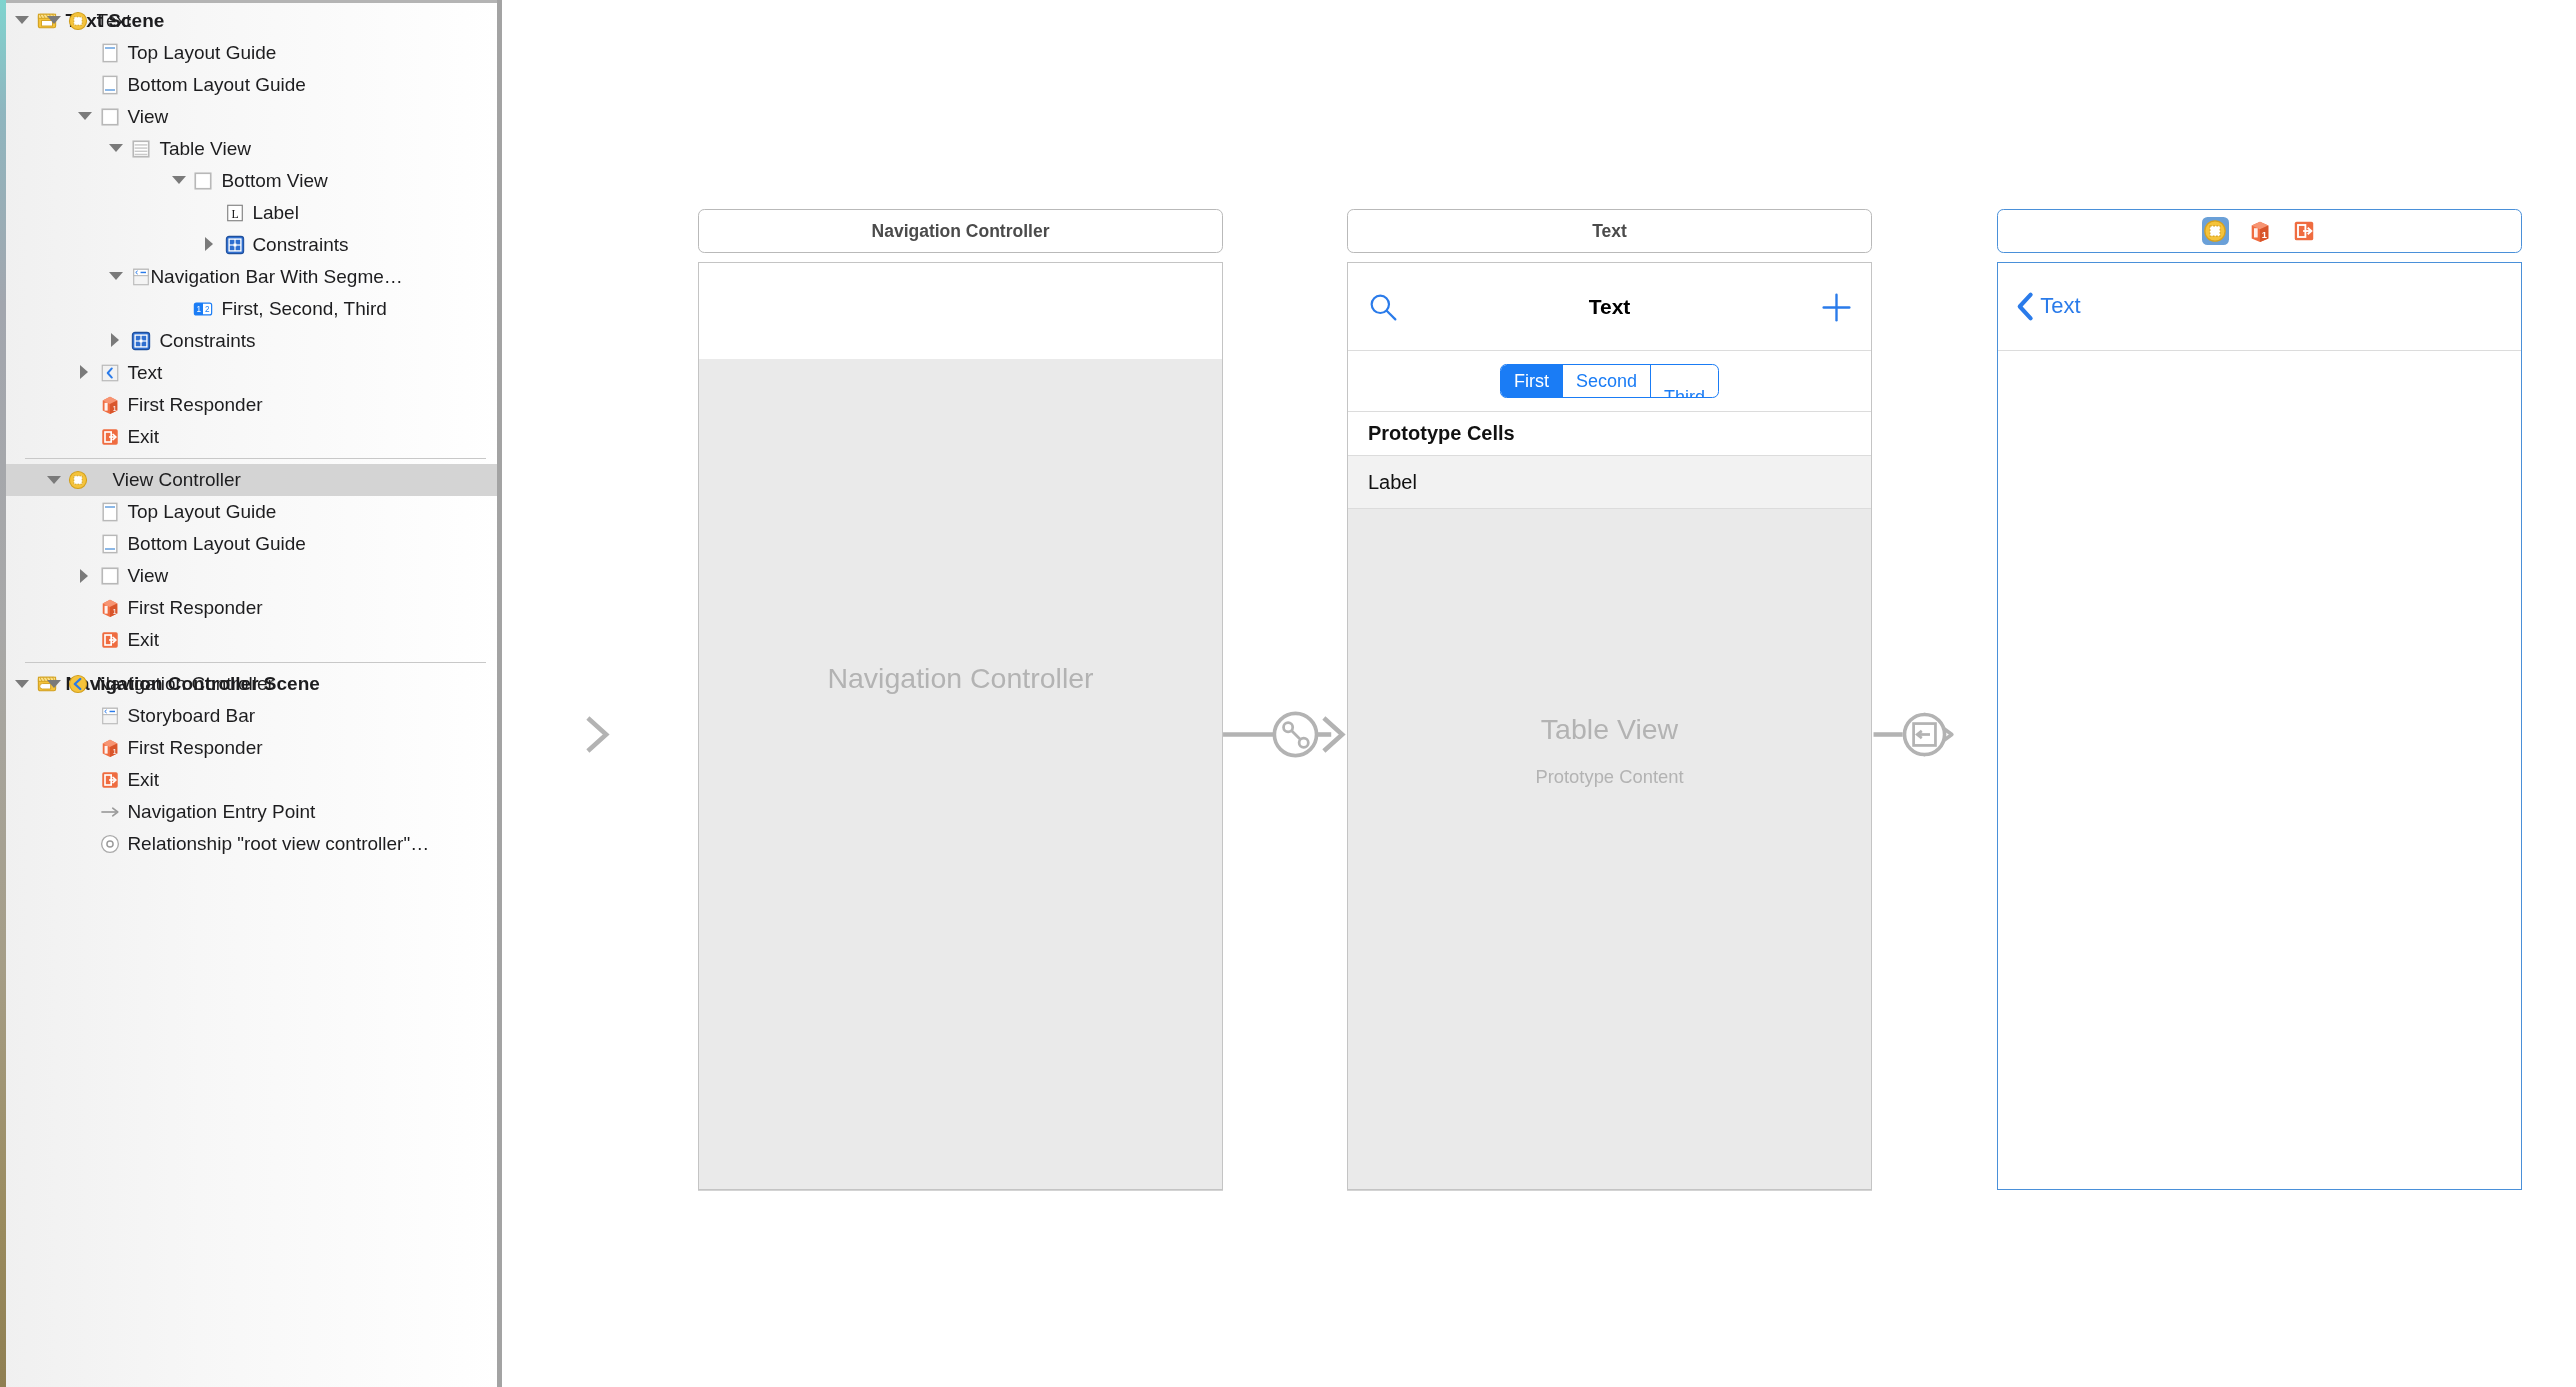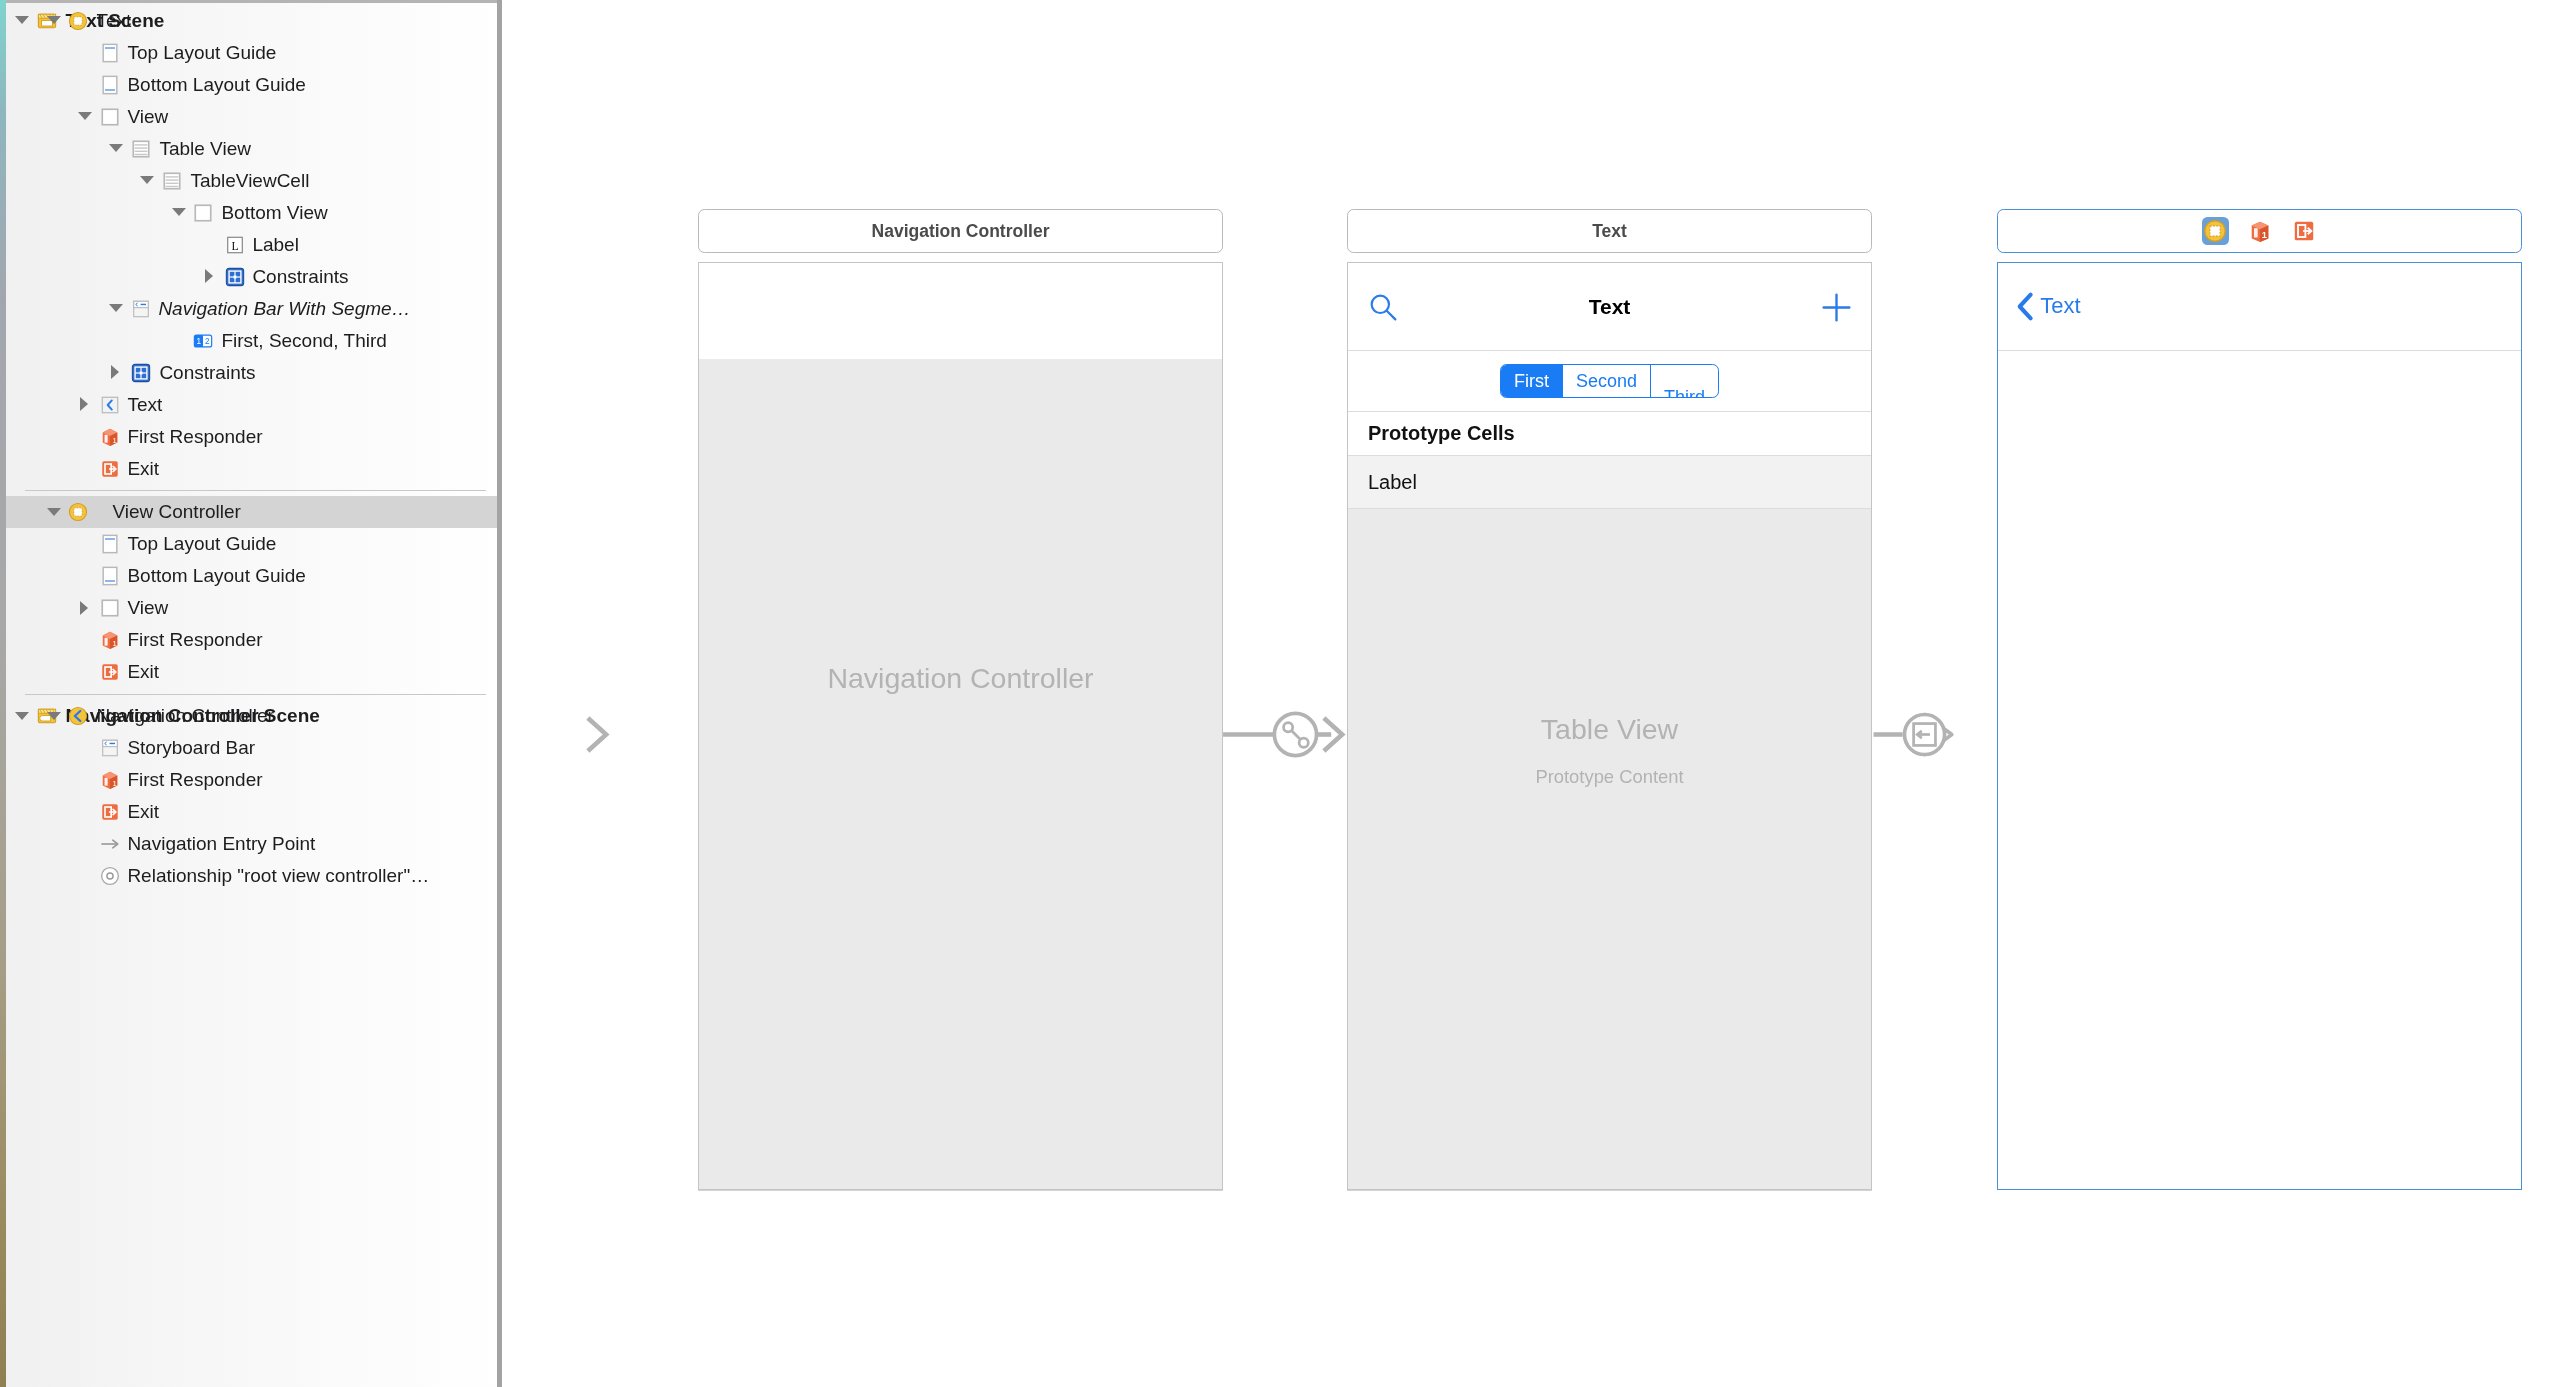--- a/index.html
+++ b/index.html
@@ -263,33 +263,20 @@
               <rect x="2.5" y="2.5" width="17" height="17" fill="#ffffff" stroke="#b8b8b8" stroke-width="1.8"></rect>
               <line x1="4" y1="6.5" x2="18" y2="6.5" stroke="#c9c9c9" stroke-width="1.6"></line>
               <line x1="4" y1="10" x2="18" y2="10" stroke="#c9c9c9" stroke-width="1.6"></line>
               <line x1="4" y1="13.5" x2="18" y2="13.5" stroke="#c9c9c9" stroke-width="1.6"></line>
               <line x1="4" y1="17" x2="18" y2="17" stroke="#c9c9c9" stroke-width="1.6"></line>
             </svg>
           </span>
           <span class="lbl" style="left: 153px;">Table View</span>
         </div>
         <div class="row">
-          <span class="disc" style="left: 132px;"></span>
-          <span class="ico" style="left: 156px;">
-            <svg viewBox="0 0 22 22">
-              <rect x="2.5" y="2.5" width="17" height="17" fill="#ffffff" stroke="#b8b8b8" stroke-width="1.8"></rect>
-              <line x1="4" y1="6.5" x2="18" y2="6.5" stroke="#c9c9c9" stroke-width="1.6"></line>
-              <line x1="4" y1="10" x2="18" y2="10" stroke="#c9c9c9" stroke-width="1.6"></line>
-              <line x1="4" y1="13.5" x2="18" y2="13.5" stroke="#c9c9c9" stroke-width="1.6"></line>
-              <line x1="4" y1="17" x2="18" y2="17" stroke="#c9c9c9" stroke-width="1.6"></line>
-            </svg>
-          </span>
-          <span class="lbl" style="left: 184px;">TableViewCell</span>
-        </div>
-        <div class="row">
           <span class="disc" style="left: 164px;"></span>
           <span class="ico" style="left: 187px;">
             <svg viewBox="0 0 22 22">
               <rect x="2.5" y="2.5" width="17" height="17" fill="#ffffff" stroke="#b8b8b8" stroke-width="1.8"></rect>
             </svg>
           </span>
           <span class="lbl" style="left: 215px;">Bottom View</span>
         </div>
         <div class="row">
           <span class="ico" style="left: 219px;">
@@ -316,21 +303,21 @@
         <div class="row">
           <span class="disc" style="left: 101px;"></span>
           <span class="ico" style="left: 125px;">
             <svg viewBox="0 0 22 22">
               <rect x="3" y="2.5" width="16" height="17" fill="#f4f4f4" stroke="#b8b8b8" stroke-width="1.2"></rect>
               <rect x="3" y="2.5" width="16" height="7" fill="#ffffff" stroke="#b8b8b8" stroke-width="1.2"></rect>
               <polyline points="7,4.5 5.2,6 7,7.5" fill="none" stroke="#2a7bea" stroke-width="1.1" stroke-linecap="round"></polyline>
               <line x1="10.5" y1="6" x2="16.5" y2="6" stroke="#2a7bea" stroke-width="1.6"></line>
             </svg>
           </span>
-          <span class="lbl" style="left: 152px; font-style: italic;">Navigation Bar With Segme…</span>
+          <span class="lbl" style="left: 144px;">Navigation Bar With Segme…</span>
         </div>
         <div class="row">
           <span class="ico" style="left: 187px;">
             <svg viewBox="0 0 22 22" style="font-size:20.5px">
               <rect x="1.5" y="4.5" width="19" height="13" rx="2.2" fill="#ffffff" stroke="#1a7cf5" stroke-width="1.3"></rect>
               <path d="M3.7 4.5 H11 V17.5 H3.7 a2.2 2.2 0 0 1 -2.2 -2.2 V6.7 a2.2 2.2 0 0 1 2.2 -2.2 Z" fill="#1a7cf5"></path>
               <text x="6.3" y="14" font-size="9" text-anchor="middle" fill="#ffffff" font-family="Liberation Sans, sans-serif">1</text>
               <text x="15.7" y="14" font-size="9" text-anchor="middle" fill="#1a7cf5" font-family="Liberation Sans, sans-serif">2</text>
             </svg>
           </span>

